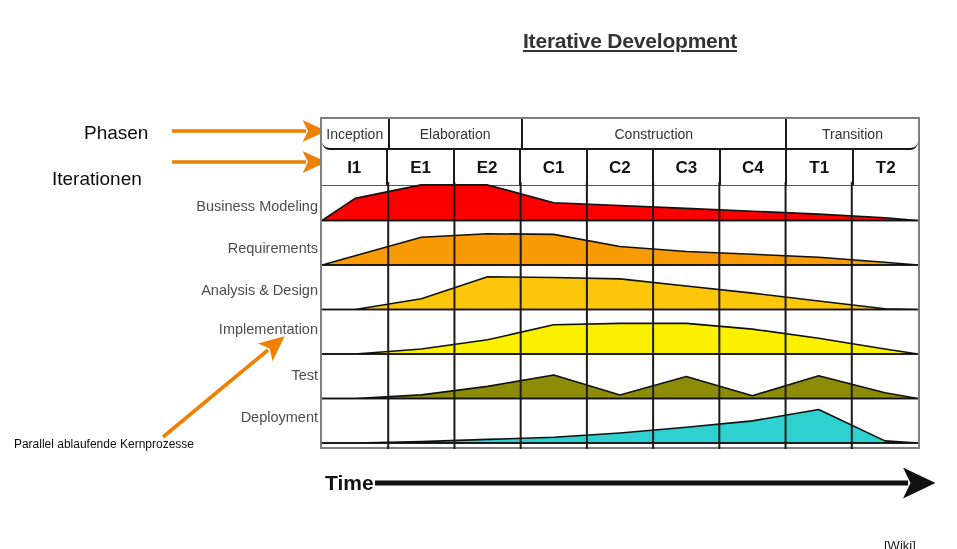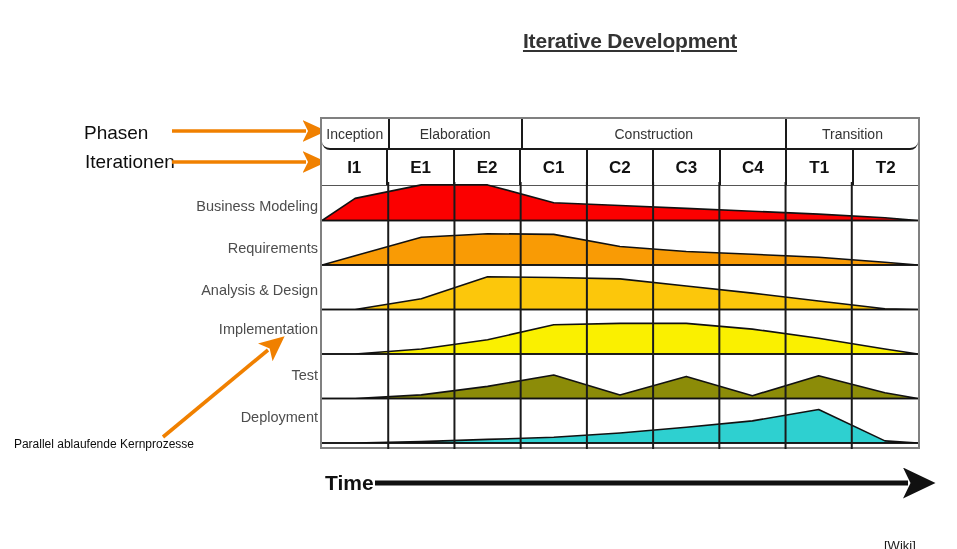--- a/index.html
+++ b/index.html
@@ -41,21 +41,21 @@
   }
 
   
   .anno-text {
     position: absolute;
     font-size: 19px;
     color: #0d0d0d;
     white-space: nowrap;
   }
   #anno-phasen { left: 84px; top: 122px; }
-  #anno-iterationen { left: 52px; top: 151px; margin-left: 33px; }
+  #anno-iterationen { left: 52px; top: 168px; }
   #anno-kernprozesse {
     left: 4px;
     top: 432px;
     font-size: 12px;
     line-height: 25px;
     text-align: right;
     width: 190px;
     white-space: normal;
   }
 

